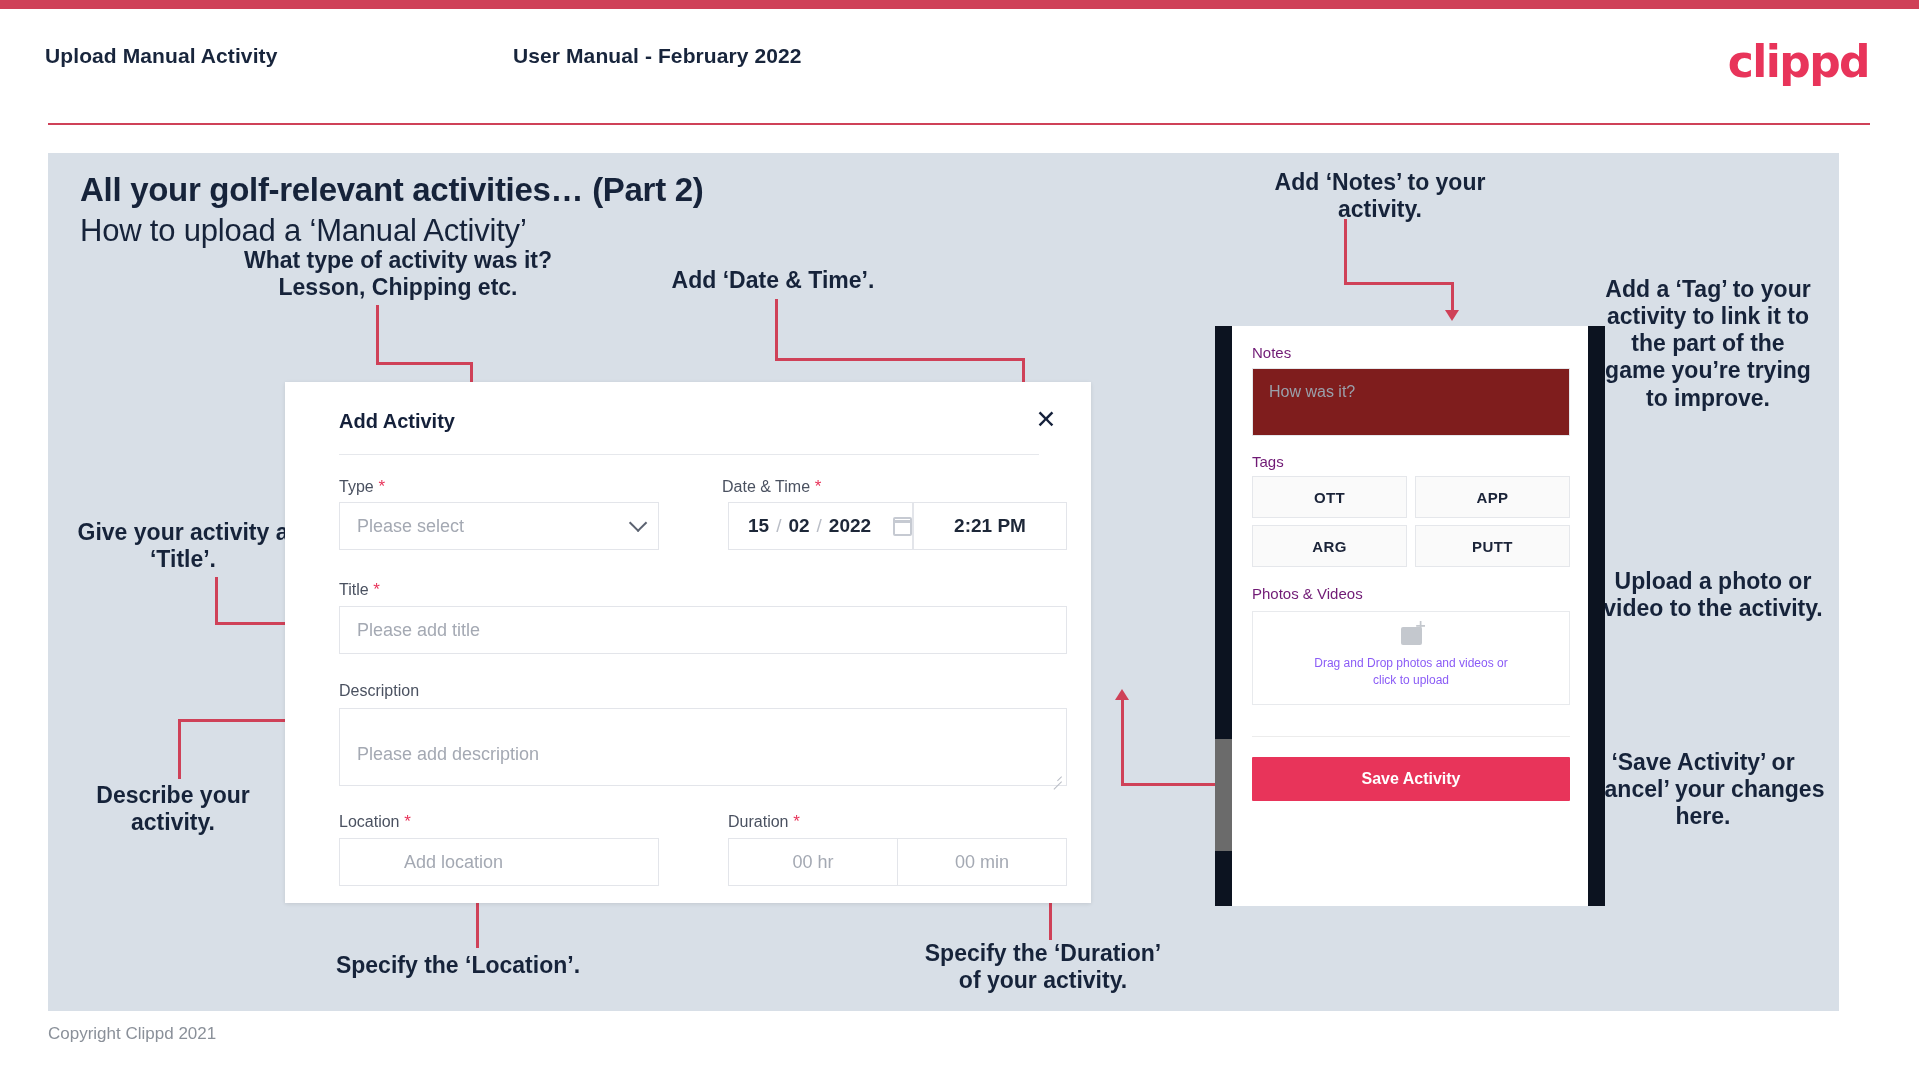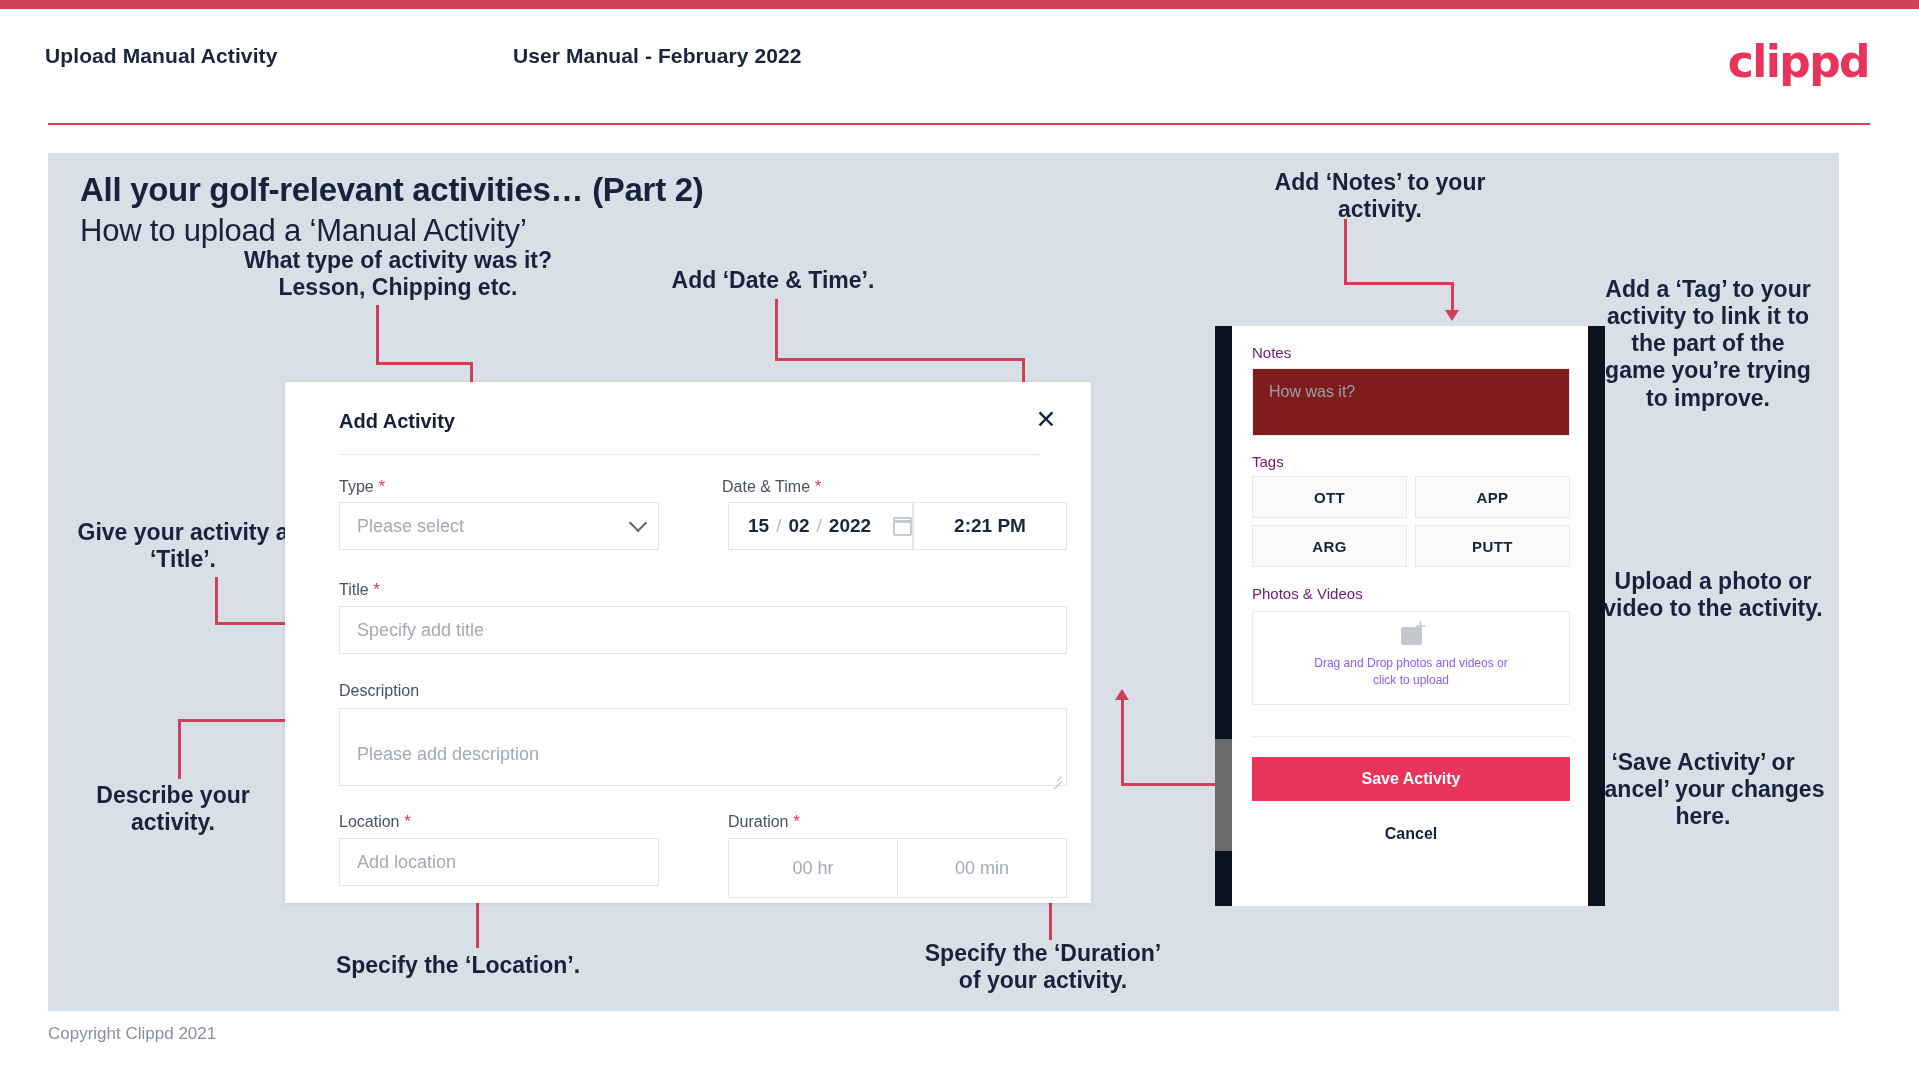--- a/index.html
+++ b/index.html
@@ -322,40 +322,40 @@
       <span class="dsep">/</span>
       <span class="dnum">2022</span>
       <span class="cal-ic"></span>
     </div>
     <div class="timebox" style="left:628px; top:120px; width:154px; height:48px;">2:21 PM</div>
 
     <div class="field-label" style="left:54px; top:198px;">
       <span>Title</span><span class="req">&nbsp;*</span>
     </div>
     <div class="inp" style="left:54px; top:224px; width:728px; height:48px;">
-      <span class="ph">Specify add title</span>
+      <span class="ph">Please add title</span>
     </div>
 
     <div class="field-label" style="left:54px; top:300px;">Description</div>
     <div class="inp" style="left:54px; top:326px; width:728px; height:78px; align-items:center;">
       <span class="ph" style="padding-top:14px;">Please add description</span>
       <span class="textarea-rs"></span>
     </div>
 
     <div class="field-label" style="left:54px; top:430px;">
       <span>Location</span><span class="req">&nbsp;*</span>
     </div>
-    <div class="inp" style="left:54px; top:456px; width:320px; height:48px;">
+    <div class="inp" style="left:54px; top:456px; width:320px; height:48px;padding-left:47px;">
       <span class="ph">Add location</span>
     </div>
 
     <div class="field-label" style="left:443px; top:430px;">
       <span>Duration</span><span class="req">&nbsp;*</span>
     </div>
-    <div class="durbox" style="left:443px; top:456px; width:339px; height:60px;">
+    <div class="durbox" style="left:443px; top:456px; width:339px; height:48px;">
       <span class="dur-cell">00 hr</span>
       <span class="dur-div"></span>
       <span class="dur-cell">00 min</span>
     </div>
 
   </div>
 
   <div class="phone">
     <div class="phone-bezel-l">
       <div class="btn-seg" style="top:413px; height:112px;"></div>
@@ -381,20 +381,19 @@
       <div class="dz" style="left:20px; top:285px; width:318px; height:94px;">
         <span class="img-ic"></span>
         <span class="dz-txt" style="white-space:pre-line;">Drag and Drop photos and videos or
 click to upload</span>
       </div>
 
       <div class="ph-rule" style="left:20px; top:410px; width:318px;"></div>
 
       <div class="save-btn" style="left:20px; top:431px; width:318px; height:44px;">Save Activity</div>
 
-      <div class="cancel-btn" style="left:20px; top:490px; width:318px; height:36px;">Cancel</div>
 
     </div>
   </div>
 
   <div class="copyright">Copyright Clippd 2021</div>
 
 </div>
 
 </body></html>

